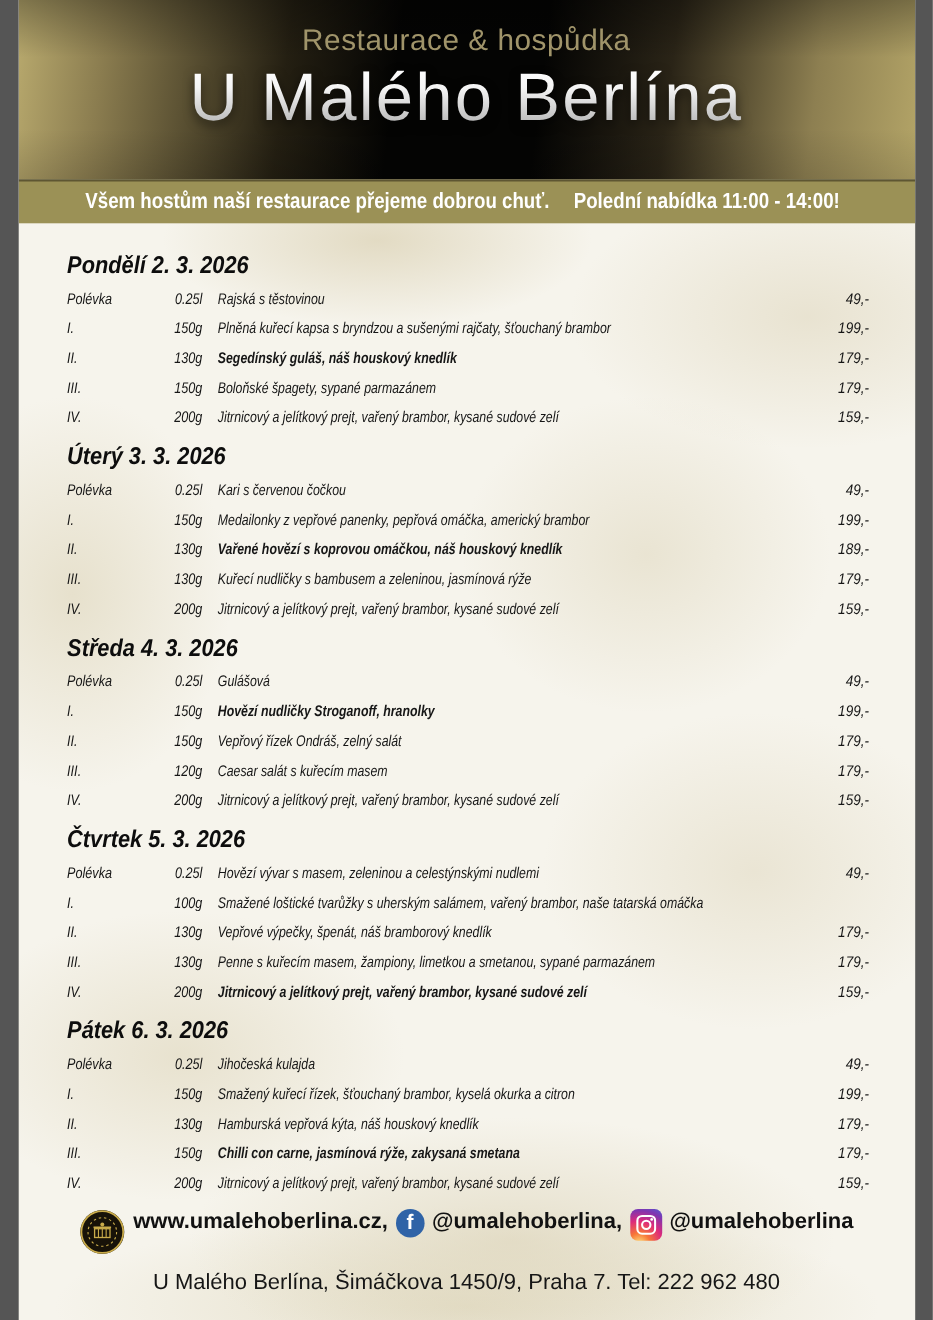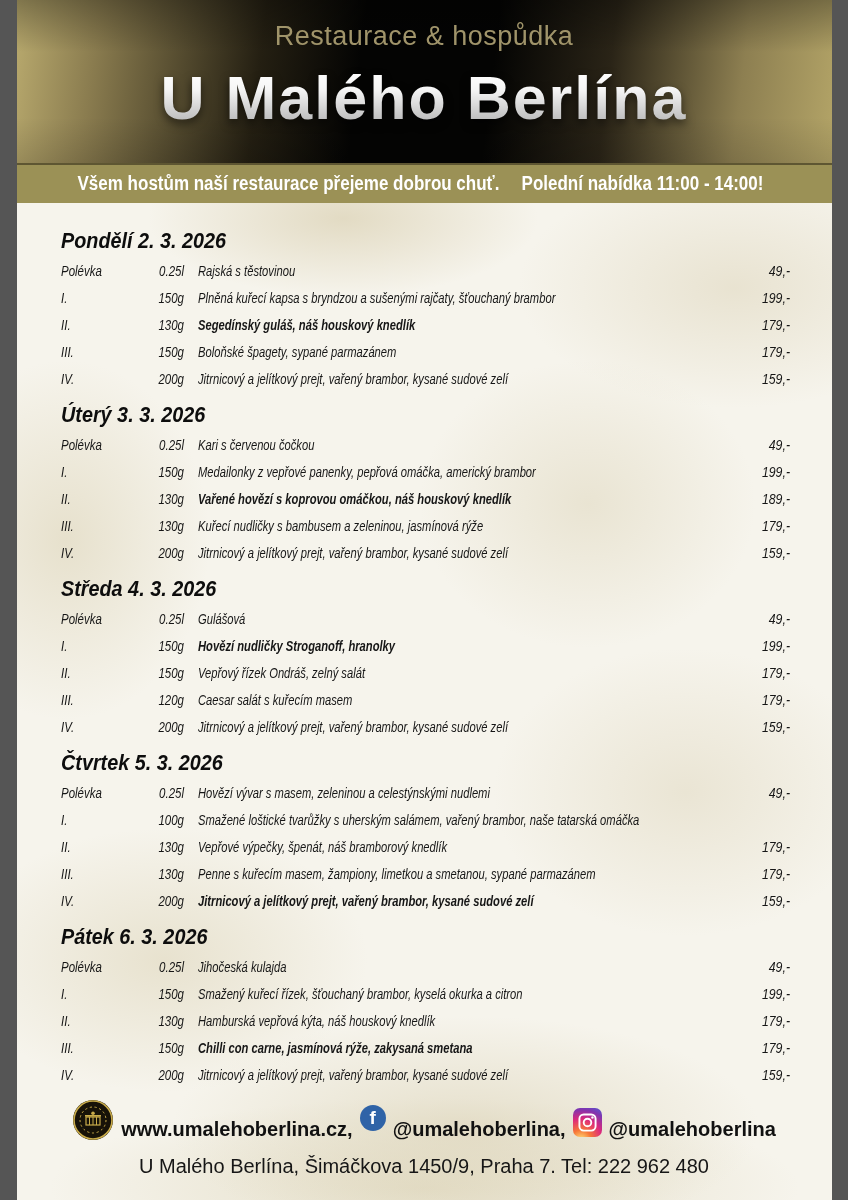--- a/index.html
+++ b/index.html
@@ -16,41 +16,41 @@
       radial-gradient(ellipse 420px 160px at 55% 94%, rgba(218,209,180,.60), transparent 70%),
       radial-gradient(ellipse 500px 120px at 50% 99%, rgba(214,204,170,.55), transparent 75%);
   }
   
   .masthead{height:163px;
     background:
       linear-gradient(180deg, rgba(0,0,0,.30), rgba(0,0,0,0) 32%, rgba(0,0,0,0) 72%, rgba(0,0,0,.12)),
       linear-gradient(97deg,#b9aa6e 0%, #8a7c4f 10%, #241f12 30%, #040403 42%, #040403 58%, #2a2417 72%, #8d7f51 88%, #b3a467 100%);
     text-align:center;}
   .masthead .subtitle{padding-top:21px;font-size:27px;color:#a0946a;letter-spacing:.5px;}
-  .masthead .title{margin-top:11px;font-size:61px;font-weight:bold;letter-spacing:2px;line-height:70px;
+  .masthead .title{margin-top:1px;font-size:61px;font-weight:normal;letter-spacing:2px;line-height:70px;
     background:linear-gradient(180deg,#ffffff 12%,#f5f5f5 38%,#cfcfcf 68%,#a8a8a8 100%);
     -webkit-background-clip:text;background-clip:text;color:transparent;
     filter:drop-shadow(0 4px 5px rgba(0,0,0,.55));}
   .banner{height:38px;line-height:36px;background:#9b9156;border-top:2px solid rgba(20,16,6,.45);
     text-align:left;color:#ffffff;font-weight:bold;font-size:20px;white-space:nowrap;}
   .banner .squeeze{display:inline-block;transform:scaleX(.85);transform-origin:50% 50%;}
   .banner .gap{display:inline-block;width:26px;}
   
   .menu{padding:26px 42px 0 44px;color:#161616;}
   .day{margin-bottom:10px;font-style:italic;}
   .day-title{margin:0 0 5px 0;font-size:22px;line-height:24px;font-weight:bold;color:#0d0d0d;
     transform:scaleX(.9);transform-origin:left center;white-space:nowrap;}
   .row{display:grid;grid-template-columns:76px 47px 1fr 72px;line-height:27px;font-size:14px;}
   .c-label{transform:scaleX(.82);transform-origin:left center;white-space:nowrap;}
   .c-amount{text-align:right;transform:scaleX(.82);transform-origin:right center;white-space:nowrap;}
   .c-dish{padding-left:14px;transform:scaleX(.80);transform-origin:14px center;white-space:nowrap;}
   .c-price{text-align:right;transform:scaleX(.88);transform-origin:right center;white-space:nowrap;}
   .row.bold .c-dish{font-weight:bold;}
   
-  .social-row{margin-top:10px;display:flex;justify-content:center;align-items:flex-end;gap:7px;
+  .social-row{margin-top:10px;display:flex;justify-content:center;align-items:flex-start;gap:7px;
     font-weight:bold;font-size:20px;color:#111;}
   .logo{width:42px;height:42px;flex:0 0 auto;}
   .fb-icon{width:26px;height:26px;border-radius:50%;background:#2f63a7;color:#fff;
     font-weight:bold;font-size:19px;line-height:26px;text-align:center;margin-bottom:10px;flex:0 0 auto;}
   .ig-icon{width:29px;height:29px;border-radius:7px;flex:0 0 auto;margin-bottom:4px;
     background:radial-gradient(circle at 28% 110%, #fdc468 8%, #f77737 26%, #dd2a7b 55%, #8134af 80%, #515bd4 100%);
     display:flex;align-items:center;justify-content:center;}
   .address{margin-top:14px;text-align:center;font-size:20px;color:#161616;}
 </style>
 </head>

